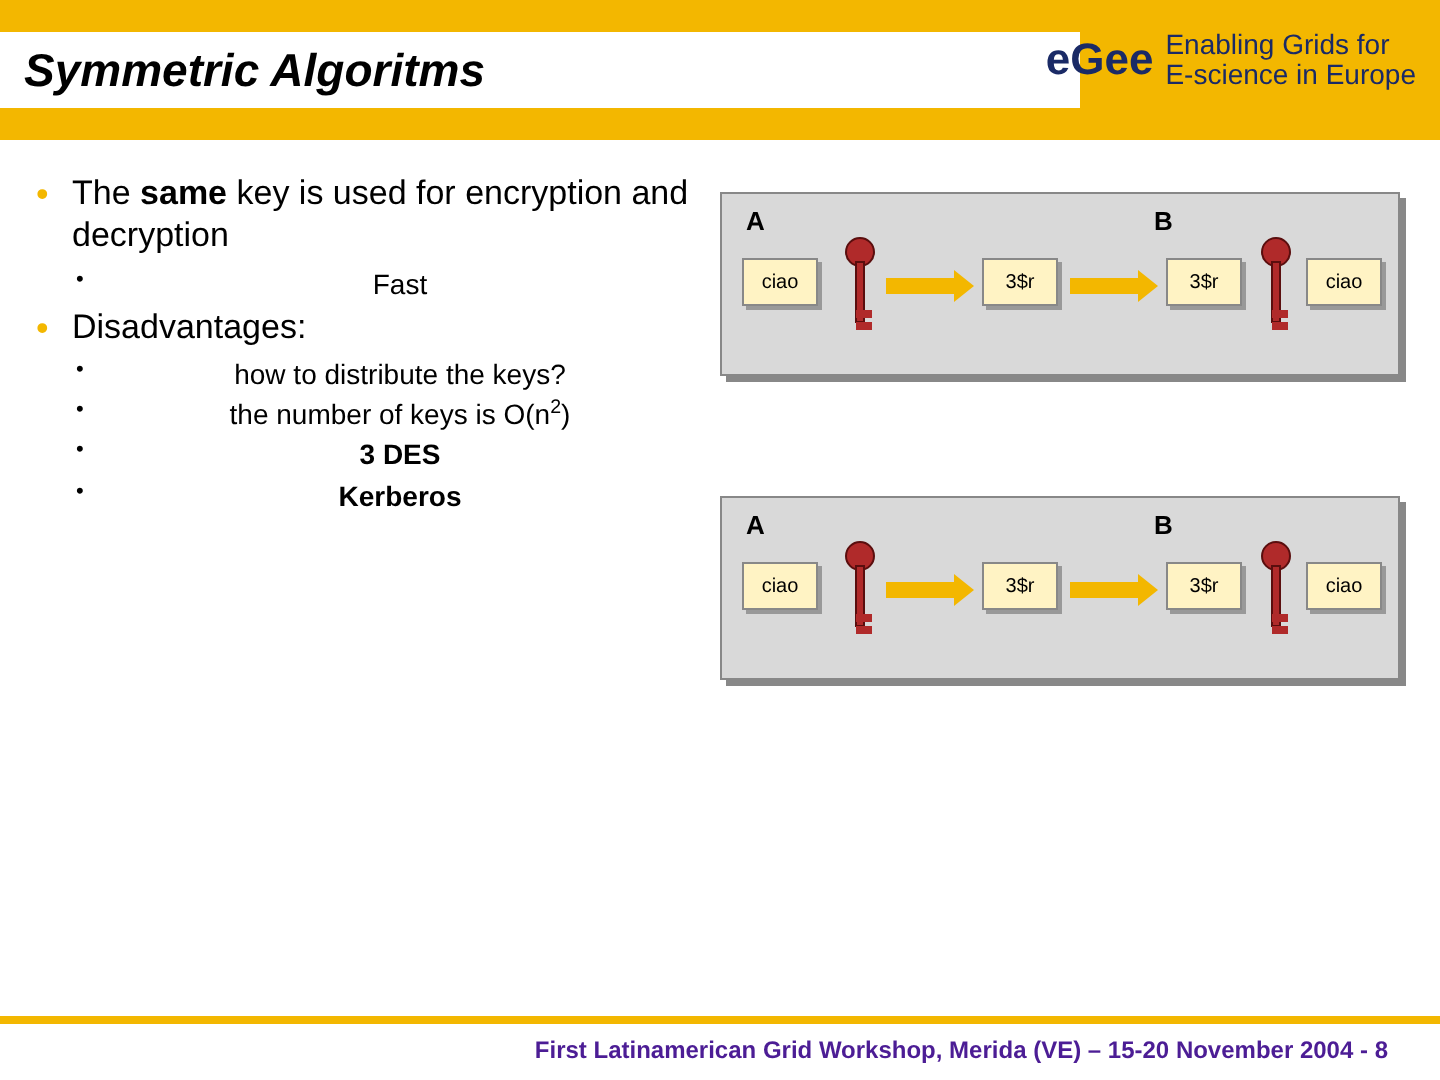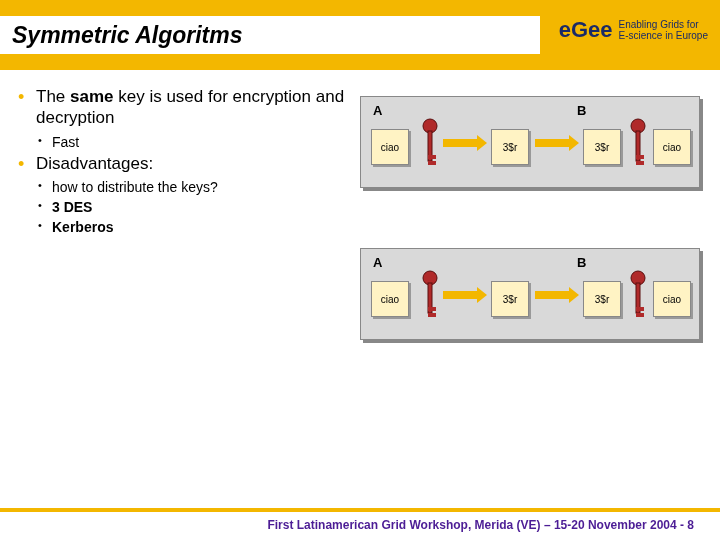--- a/index.html
+++ b/index.html
@@ -35,21 +35,21 @@
   }
   .logo-mark {
     width: 48px; height: 48px;
     font-size: 11px; font-weight: bold;
     display: flex; flex-direction: column;
     align-items: flex-end; justify-content: center;
     color: #1a2a66;
   }
   .logo-mark .e { font-size: 22px; line-height: 0.8; }
   .logo-text {
-    font-size: 10px; line-height: 1.1;
+    font-size: 14px; line-height: 1.1;
     color: #1a2a66;
   }
   .content {
     position: absolute;
     left: 18px; top: 86px;
     width: 330px;
   }
   .bullets { list-style: none; }
   .b1 {
     font-size: 17px; color: #000;
@@ -59,20 +59,21 @@
   }
   .b1::before {
     content: "•"; position: absolute; left: 0; top: 0;
     color: #f3b700; font-size: 18px;
   }
   .b2 {
     font-size: 14px; color: #000;
     position: relative; padding-left: 34px;
     margin: 2px 0;
     line-height: 1.3;
+    text-align: center;
   }
   .b2::before {
     content: "•"; position: absolute; left: 20px; top: 0;
     color: #000; font-size: 11px;
   }
   .strong { font-weight: bold; }
   .sup { font-size: 0.7em; vertical-align: super; }
 
   .diagrams {
     position: absolute;
@@ -88,21 +89,21 @@
     margin-bottom: 60px;
   }
   .dlabel {
     position: absolute; top: 6px;
     font-size: 13px; font-weight: bold;
   }
   .dlabel.a { left: 12px; }
   .dlabel.b { left: 216px; }
   .dbox {
     position: absolute; top: 32px;
-    width: 38px; height: 36px;
+    width: 38px; height: 24px;
     background: #fff3c4;
     border: 1px solid #888;
     box-shadow: 2px 2px 0 #999;
     font-size: 10px;
     display: flex; align-items: center; justify-content: center;
   }
   .key {
     position: absolute; top: 20px;
     width: 18px; height: 52px;
   }
@@ -148,20 +149,23 @@
 </div>
 
 <div class="content">
   <ul class="bullets">
     <li class="b1">
       <span>The </span><span class="strong">same</span><span> key is used for encryption and decryption</span>
     </li>
     <li class="b2">Fast</li>
     <li class="b1">Disadvantages:</li>
     <li class="b2">how to distribute the keys?</li>
+    <li class="b2">
+      <span>the number of keys is O(n</span><span class="sup">2</span><span>)</span>
+    </li>
     <li class="b2"><span class="strong">3 DES</span></li>
     <li class="b2"><span class="strong">Kerberos</span></li>
   </ul>
 </div>
 
 <div class="diagrams">
   <div class="dia">
     <div class="dlabel a">A</div>
     <div class="dlabel b">B</div>
     <div class="dbox" style="left:10px">ciao</div>

